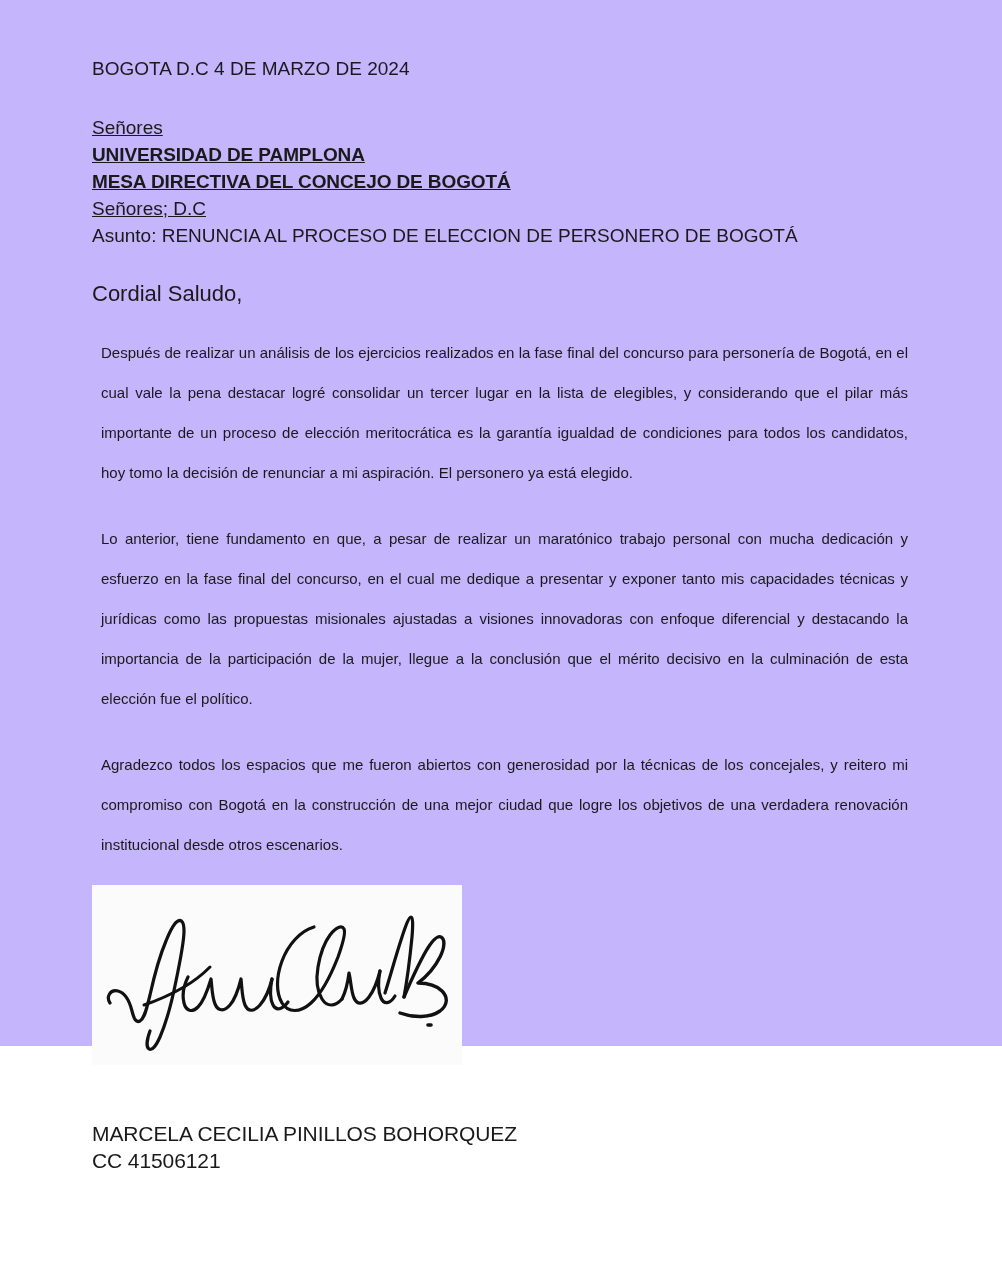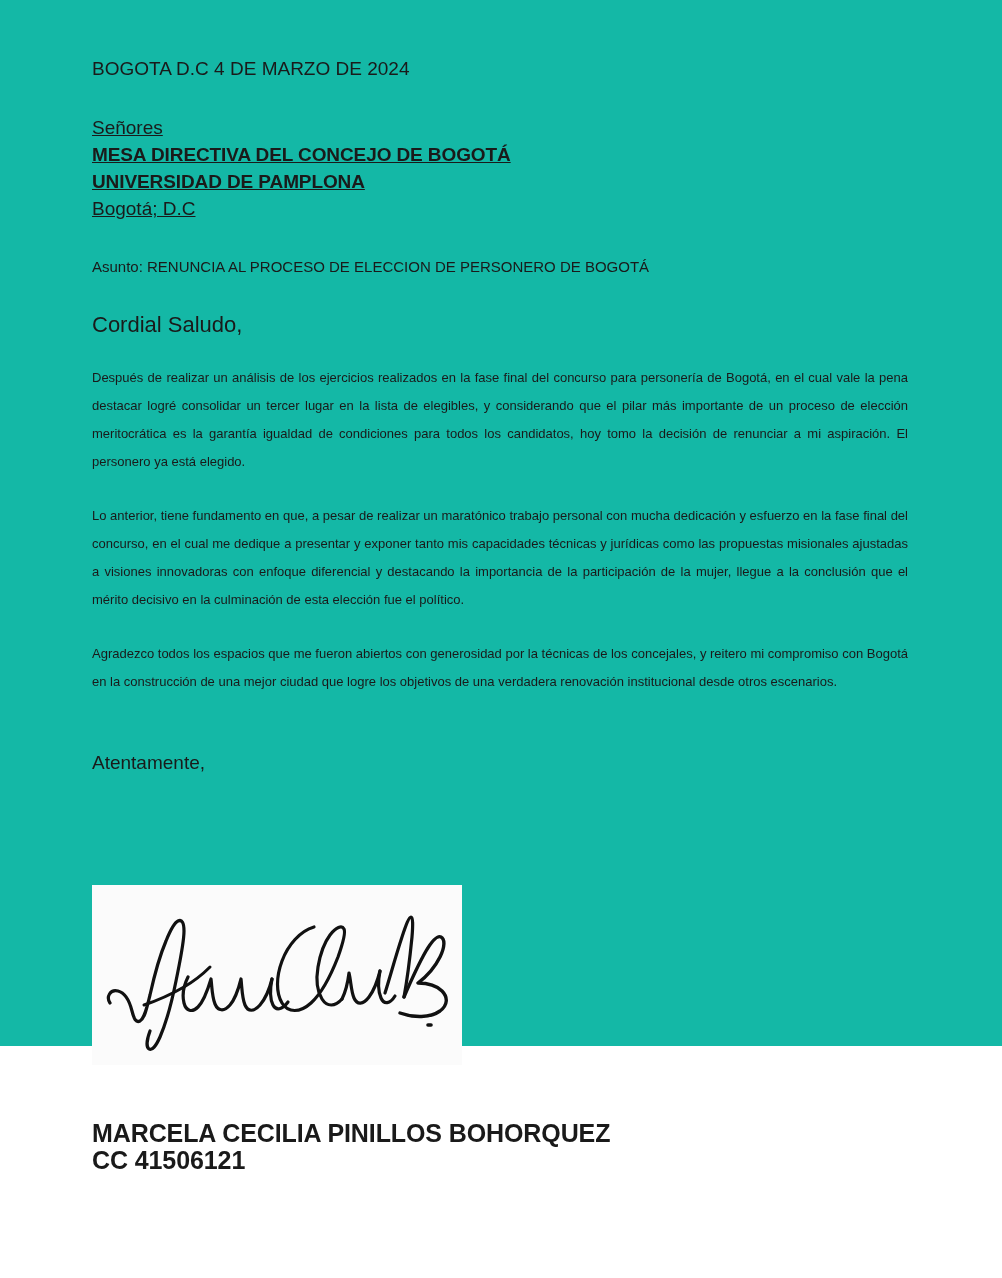--- a/index.html
+++ b/index.html
@@ -12,21 +12,21 @@
     height: 1278px;
     font-family: "Liberation Sans", sans-serif;
     color: #1a1a1a;
     -webkit-font-smoothing: antialiased;
   }
 
   .page {
     position: relative;
     width: 1002px;
     height: 1046px;
-    background: #14b8a6;
+    background: #c4b5fd;
     box-sizing: border-box;
   }
 
   .content {
     position: absolute;
     left: 92px;
     top: 0;
     width: 816px;
   }
 
@@ -45,40 +45,40 @@
     font-size: 19px;
     line-height: 27px;
     white-space: pre;
   }
   .addressee .bold {
     font-weight: bold;
     letter-spacing: -0.1px;
   }
 
   .subject {
-    margin-top: 31px;
-    font-size: 15px;
+    font-size: 19px;
     line-height: 27px;
     white-space: pre;
   }
 
   .greeting {
     margin-top: 31px;
     font-size: 22px;
     line-height: 27px;
     white-space: pre;
   }
 
   .body-para {
     margin-top: 26px;
-    font-size: 13px;
-    line-height: 28px;
+    font-size: 15px;
+    line-height: 40px;
     text-align: justify;
     text-justify: inter-word;
     hyphens: none;
+    margin-left: 9px;
   }
 
   .closing {
     margin-top: 53px;
     font-size: 19px;
     line-height: 27px;
     white-space: pre;
   }
 
   .signature-block {
@@ -96,41 +96,41 @@
     height: 180px;
   }
 
   .signer {
     position: absolute;
     left: 92px;
     top: 1120px;
     width: 600px;
   }
   .signer div {
-    font-size: 25px;
+    font-size: 21px;
     line-height: 27px;
-    font-weight: bold;
+    font-weight: normal;
     letter-spacing: -0.1px;
     white-space: pre;
   }
 </style>
 </head>
 <body>
 
 <div class="page">
 
   <div class="content">
 
     <div class="date-line">BOGOTA D.C 4 DE MARZO DE 2024</div>
 
     <div class="addressee">
       <div>Señores</div>
+      <div class="bold">UNIVERSIDAD DE PAMPLONA</div>
       <div class="bold">MESA DIRECTIVA DEL CONCEJO DE BOGOTÁ</div>
-      <div class="bold">UNIVERSIDAD DE PAMPLONA</div>
-      <div>Bogotá; D.C</div>
+      <div>Señores; D.C</div>
     </div>
 
     <div class="subject">Asunto: RENUNCIA AL PROCESO DE ELECCION DE PERSONERO DE BOGOTÁ</div>
 
     <div class="greeting">Cordial Saludo,</div>
 
     <div class="body-para">Después de realizar un análisis de los ejercicios realizados en la fase final del concurso para personería de Bogotá, en el cual vale la pena destacar logré consolidar un tercer lugar en la lista de elegibles, y considerando que el pilar más importante de un proceso de elección meritocrática es la garantía igualdad de condiciones para todos los candidatos, hoy tomo la decisión de renunciar a mi aspiración. El personero ya está elegido.</div>
 
     <div class="body-para">Lo anterior, tiene fundamento en que, a pesar de realizar un maratónico trabajo personal con mucha dedicación y esfuerzo en la fase final del concurso, en el cual me dedique a presentar y exponer tanto mis capacidades técnicas y jurídicas como las propuestas misionales ajustadas a visiones innovadoras con enfoque diferencial y destacando la importancia de la participación de la mujer, llegue a la conclusión que el mérito decisivo en la culminación de esta elección fue el político.</div>
 

